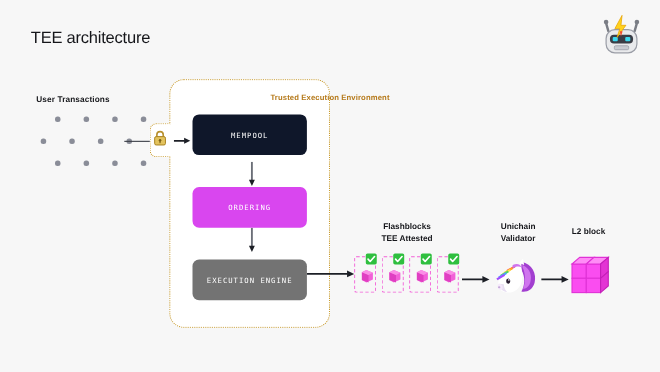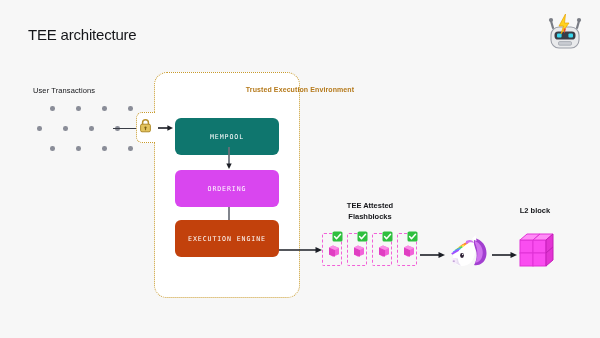--- a/index.html
+++ b/index.html
@@ -40,21 +40,21 @@
     width: 46px;
     height: 46px;
   }
 
   
   .ut-label {
     position: absolute;
     left: 33px;
     top: 86px;
     font-size: 7.5px;
-    font-weight: normal;
+    font-weight: bold;
     color: #15161a;
     letter-spacing: 0.1px;
   }
   .dot-grid {
     position: absolute;
     left: 36px;
     top: 105px;
     width: 108px;
     height: 48px;
   }
@@ -152,23 +152,23 @@
     border-radius: 6px;
     display: flex;
     align-items: center;
     justify-content: center;
     color: #ffffff;
     font-family: "DejaVu Sans Mono", "Liberation Mono", monospace;
     font-size: 6.6px;
     letter-spacing: 0.9px;
     z-index: 3;
   }
-  .stage-mempool { top: 118px; background: #0f766e; }
+  .stage-mempool { top: 104px; background: #0f172a; }
   .stage-ordering { top: 170px; background: #d946ef; }
-  .stage-exec { top: 220px; background: #c2410c; }
+  .stage-exec { top: 236px; background: #737373; }
 
   .v-arrow {
     position: absolute;
     left: 225px;
     width: 8px;
     height: 23px;
     z-index: 3;
   }
   .v-arrow-1 { top: 147px; }
   .v-arrow-2 { top: 207px; }
@@ -374,22 +374,22 @@
   </div>
 
   <div class="arrow-exec-fb">
     <svg viewBox="0 0 44 12" width="44" height="12">
       <path d="M0 6 H37" stroke="#1c1f26" stroke-width="1.6"></path>
       <path d="M43 6 L36.5 3 L36.5 9 Z" fill="#1c1f26"></path>
     </svg>
   </div>
 
   <div class="fb-label">
+    <div>Flashblocks</div>
     <div>TEE Attested</div>
-    <div>Flashblocks</div>
   </div>
   <div class="fb-row">
 
     <div class="flashblock" style="left:0px;">
       <div class="fb-check">
         <svg viewBox="0 0 11 11" width="11" height="11">
           <rect x="0.5" y="0.5" width="10" height="10" rx="1.6" fill="#2fbf3f"></rect>
           <path d="M2.6 5.6 L4.5 7.7 L8.5 3.2" stroke="#ffffff" stroke-width="1.5" fill="none" stroke-linecap="round" stroke-linejoin="round"></path>
         </svg>
       </div>
@@ -451,20 +451,24 @@
     </div>
   </div>
 
   <div class="arrow-fb-uv">
     <svg viewBox="0 0 26 10" width="26" height="10">
       <path d="M0 5 H19" stroke="#1c1f26" stroke-width="1.6"></path>
       <path d="M25 5 L18.5 2 L18.5 8 Z" fill="#1c1f26"></path>
     </svg>
   </div>
 
+  <div class="uv-label">
+    <div>Unichain</div>
+    <div>Validator</div>
+  </div>
   <div class="unicorn">
     <svg viewBox="0 0 42 38" width="42" height="38">
 
       <path d="M26 6 C36 8 40 17 38 25 C36.5 31 31 34 26 33 C29 28 30 20 26 14 Z" fill="#a23fd0"></path>
       <path d="M27 9 C34 12 36 19 34 25 C33 28.5 30 30.5 27.5 30.5 C30 25 30 17 27 11 Z" fill="#cf74ee"></path>
 
       <path d="M24 8 C27 12 28 19 26 25 C24.5 30 20 34 14 34 C9 34 5.5 31 5 27 C4.6 23.5 6.5 20 9 18 C13 15 17 13 19 10 Z" fill="#ffffff"></path>
       <path d="M6 26 C5.5 29.5 8.5 33 13 33.5 C11 31.5 10 29 10 26.5 Z" fill="#e8dff2"></path>
 
       <path d="M5.2 26 C4 27.5 4 30 5.6 31.2 C7 32.2 8.8 31.4 9 29.6 C9.2 27.8 7.4 25.6 5.2 26 Z" fill="#f5e9fb"></path>

